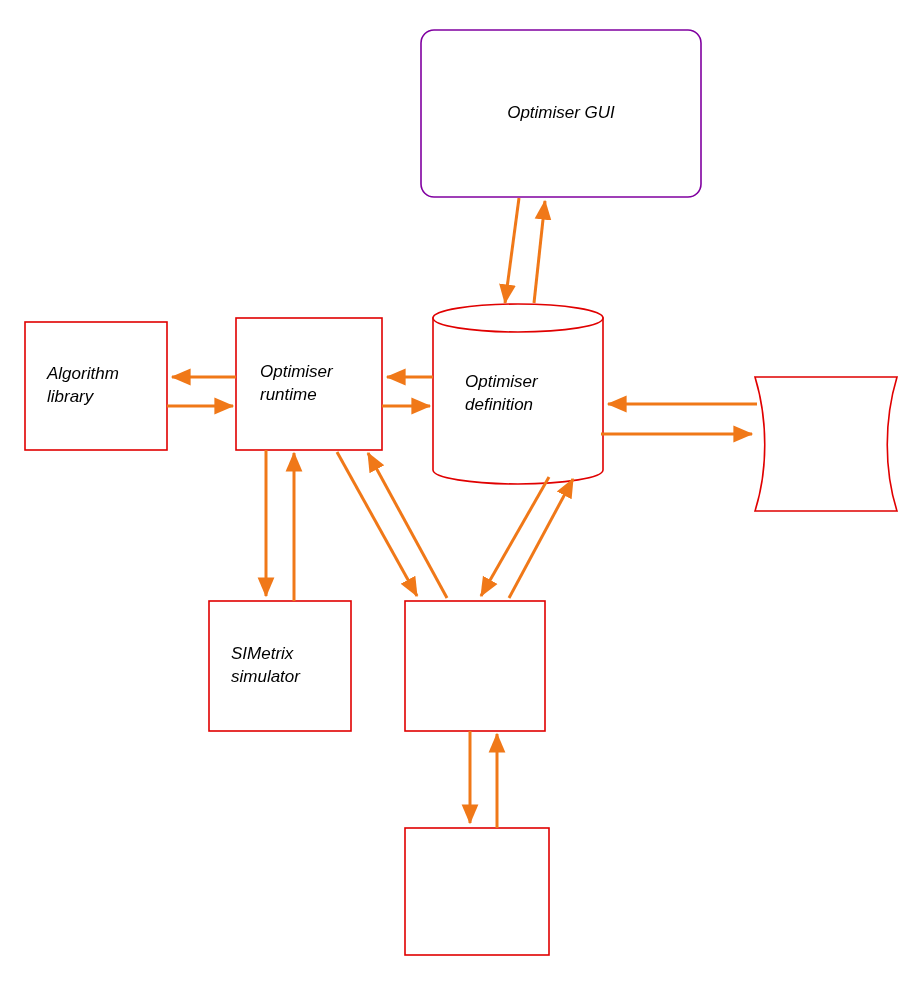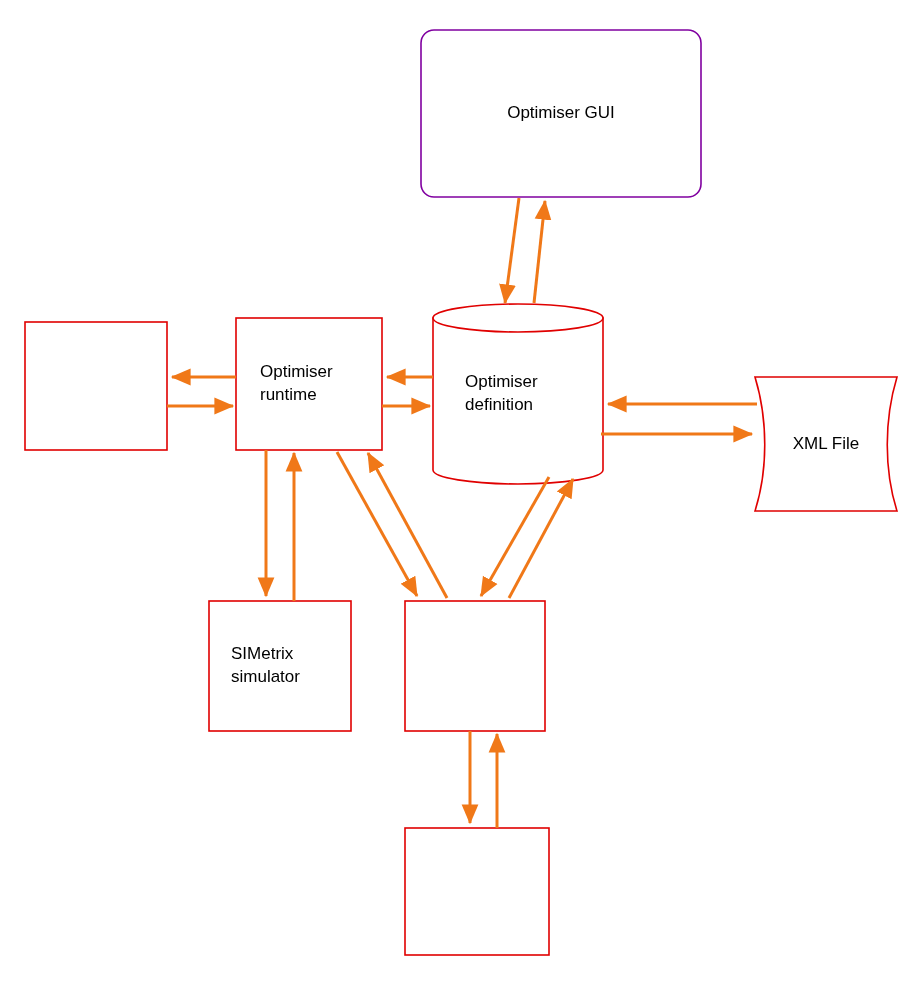--- a/index.html
+++ b/index.html
@@ -28,20 +28,21 @@
     flex-direction: column;
     align-items: center;
     justify-content: center;
     text-align: center;
     color: #000000;
     font-size: 17px;
     line-height: 1.35;
     font-family: "Liberation Sans", sans-serif;
     pointer-events: none;
     white-space: pre-line;
+    font-style: italic;
   }
 </style>
 </head>
 <body>
 
 <div id="diagram-root">
 
   <svg id="diagram-canvas" viewBox="0 0 922 981">
     <defs>
       <marker id="arrowhead" markerWidth="7" markerHeight="7" refX="6.2" refY="3.2" orient="auto" markerUnits="strokeWidth">
@@ -93,34 +94,35 @@
 
       <path d="M470,731 L470,823"></path>
       <path d="M497,828 L497,734"></path>
     </g>
   </svg>
 
   <div class="node-label" style="left:421px; top:30px; width:280px; height:167px;">
     <span>Optimiser GUI</span>
   </div>
 
+  <div class="node-label" style="left:25px; top:322px; width:142px; height:128px; align-items:flex-start; padding-left:22px; box-sizing:border-box; text-align:left;">
+    <span>Algorithm
+library</span>
+  </div>
 
   <div class="node-label" style="left:236px; top:318px; width:146px; height:132px; align-items:flex-start; padding-left:24px; box-sizing:border-box; text-align:left;">
     <span>Optimiser
 runtime</span>
   </div>
 
   <div class="node-label" style="left:433px; top:318px; width:170px; height:152px; align-items:flex-start; padding-left:32px; box-sizing:border-box; text-align:left;">
     <span>Optimiser
 definition</span>
   </div>
 
-  <div class="node-label" style="left:755px; top:377px; width:142px; height:134px;">
-    <span>XML File</span>
-  </div>
 
   <div class="node-label" style="left:209px; top:601px; width:142px; height:130px; align-items:flex-start; padding-left:22px; box-sizing:border-box; text-align:left;border-radius:27px;">
     <span>SIMetrix
 simulator</span>
   </div>
 
 
 
 </div>
 

